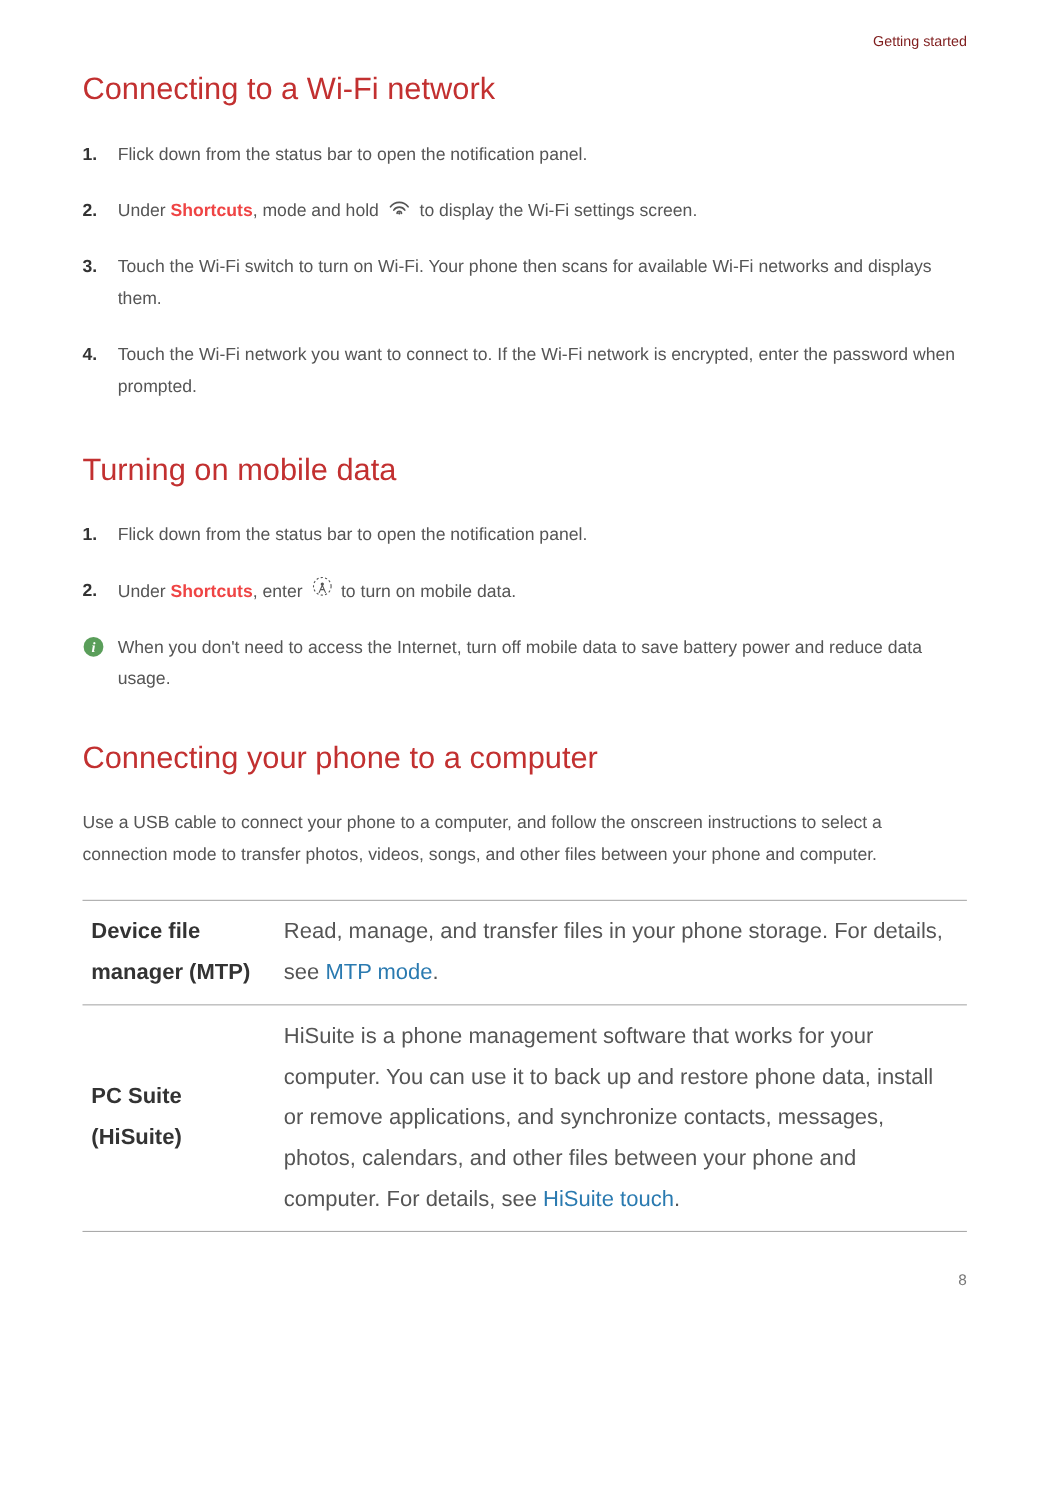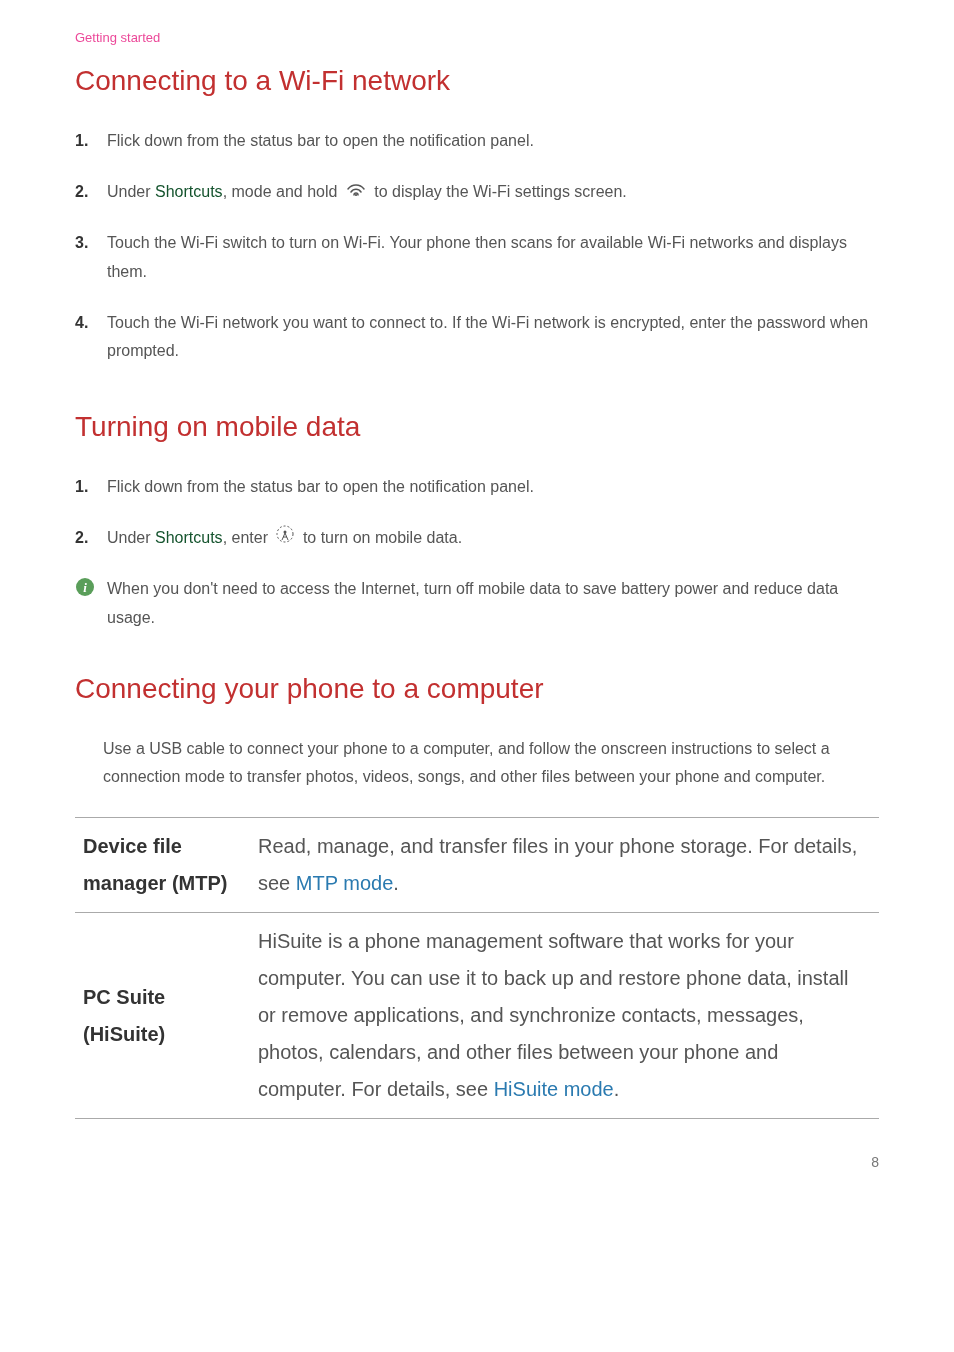--- a/index.html
+++ b/index.html
@@ -9,23 +9,23 @@
     }
     body {
       font-family: Arial, Helvetica, sans-serif;
       width: 954px;
       min-height: 1352px;
       background: #fff;
       padding: 30px 75px 40px 75px;
       color: #333;
     }
     .header-text {
-      text-align: left;
+      text-align: right;
       font-size: 13px;
-      color: #ec4899;
+      color: #7f1d1d;
       margin-bottom: 20px;
     }
     h1 {
       color: #c23030;
       font-size: 28px;
       font-weight: normal;
       margin-bottom: 30px;
     }
     h1.t2 {
       margin-top: 18px;
@@ -41,22 +41,22 @@
       font-size: 16px;
       color: #555;
     }
     .step-num {
       position: absolute;
       left: 0;
       font-weight: bold;
       color: #333;
     }
     .step strong {
-      color: #14532d;
-      font-weight: normal;
+      color: #ef4444;
+      font-weight: bold;
     }
     .wifi-icon {
       display: inline-block;
       vertical-align: middle;
       margin: 0 4px;
     }
     .note {
       margin-top: 5px;
       margin-bottom: 40px;
       padding-left: 32px;
@@ -68,21 +68,20 @@
     .note-icon {
       position: absolute;
       left: 0;
       top: 2px;
     }
     .paragraph {
       line-height: 1.8;
       font-size: 16px;
       color: #555;
       margin-bottom: 25px;
-      margin-left: 28px;
     }
     table {
       width: 100%;
       border-collapse: collapse;
       margin-top: 5px;
     }
     td {
       padding: 10px 8px;
       vertical-align: top;
       font-size: 20px;
@@ -173,19 +172,19 @@
   <tbody>
       <tr>
     <td class="label">Device file manager (MTP)</td>
     <td>
       <span>Read, manage, and transfer files in your phone storage. For details, see </span><span class="link">MTP mode</span><span>.</span>
     </td>
   </tr>
   <tr>
     <td class="label">PC Suite (HiSuite)</td>
     <td>
-      <span>HiSuite is a phone management software that works for your computer. You can use it to back up and restore phone data, install or remove applications, and synchronize contacts, messages, photos, calendars, and other files between your phone and computer. For details, see </span><span class="link">HiSuite mode</span><span>.</span>
+      <span>HiSuite is a phone management software that works for your computer. You can use it to back up and restore phone data, install or remove applications, and synchronize contacts, messages, photos, calendars, and other files between your phone and computer. For details, see </span><span class="link">HiSuite touch</span><span>.</span>
     </td>
   </tr>
 </tbody>
   </table>
 
 <div class="page-number">8</div>
 
 </body></html>

